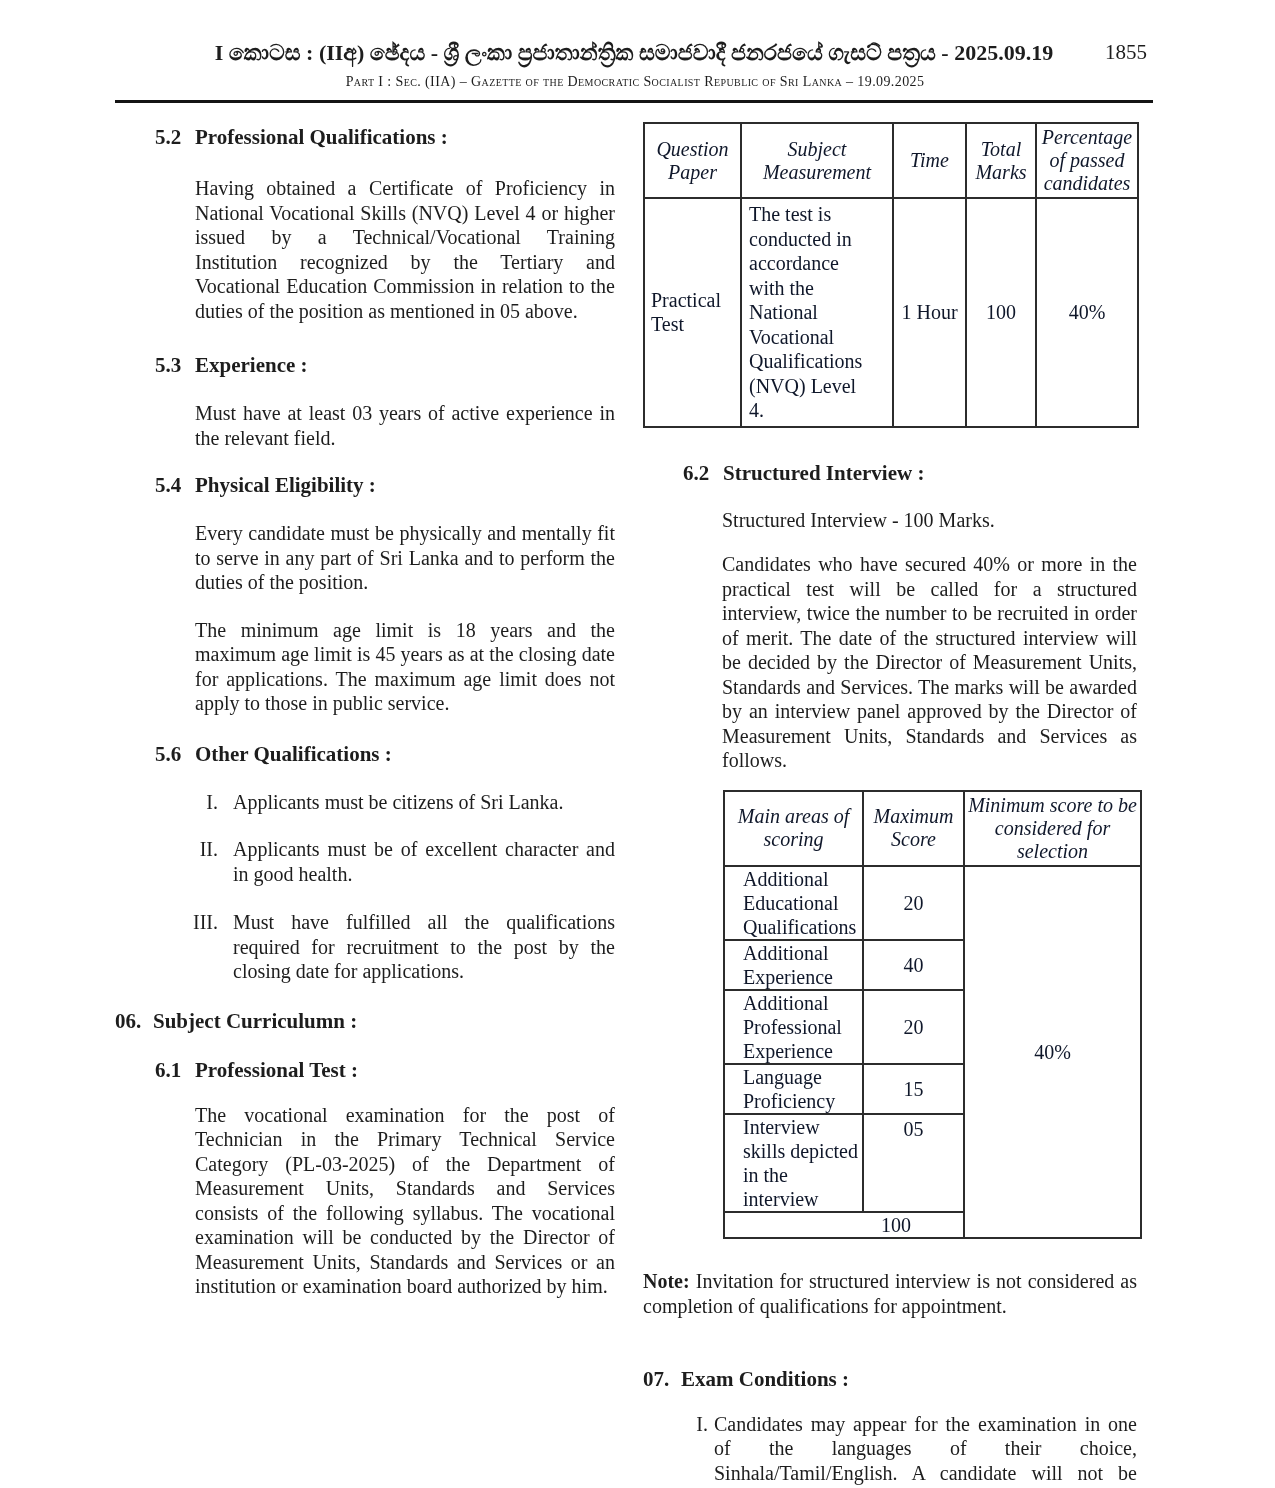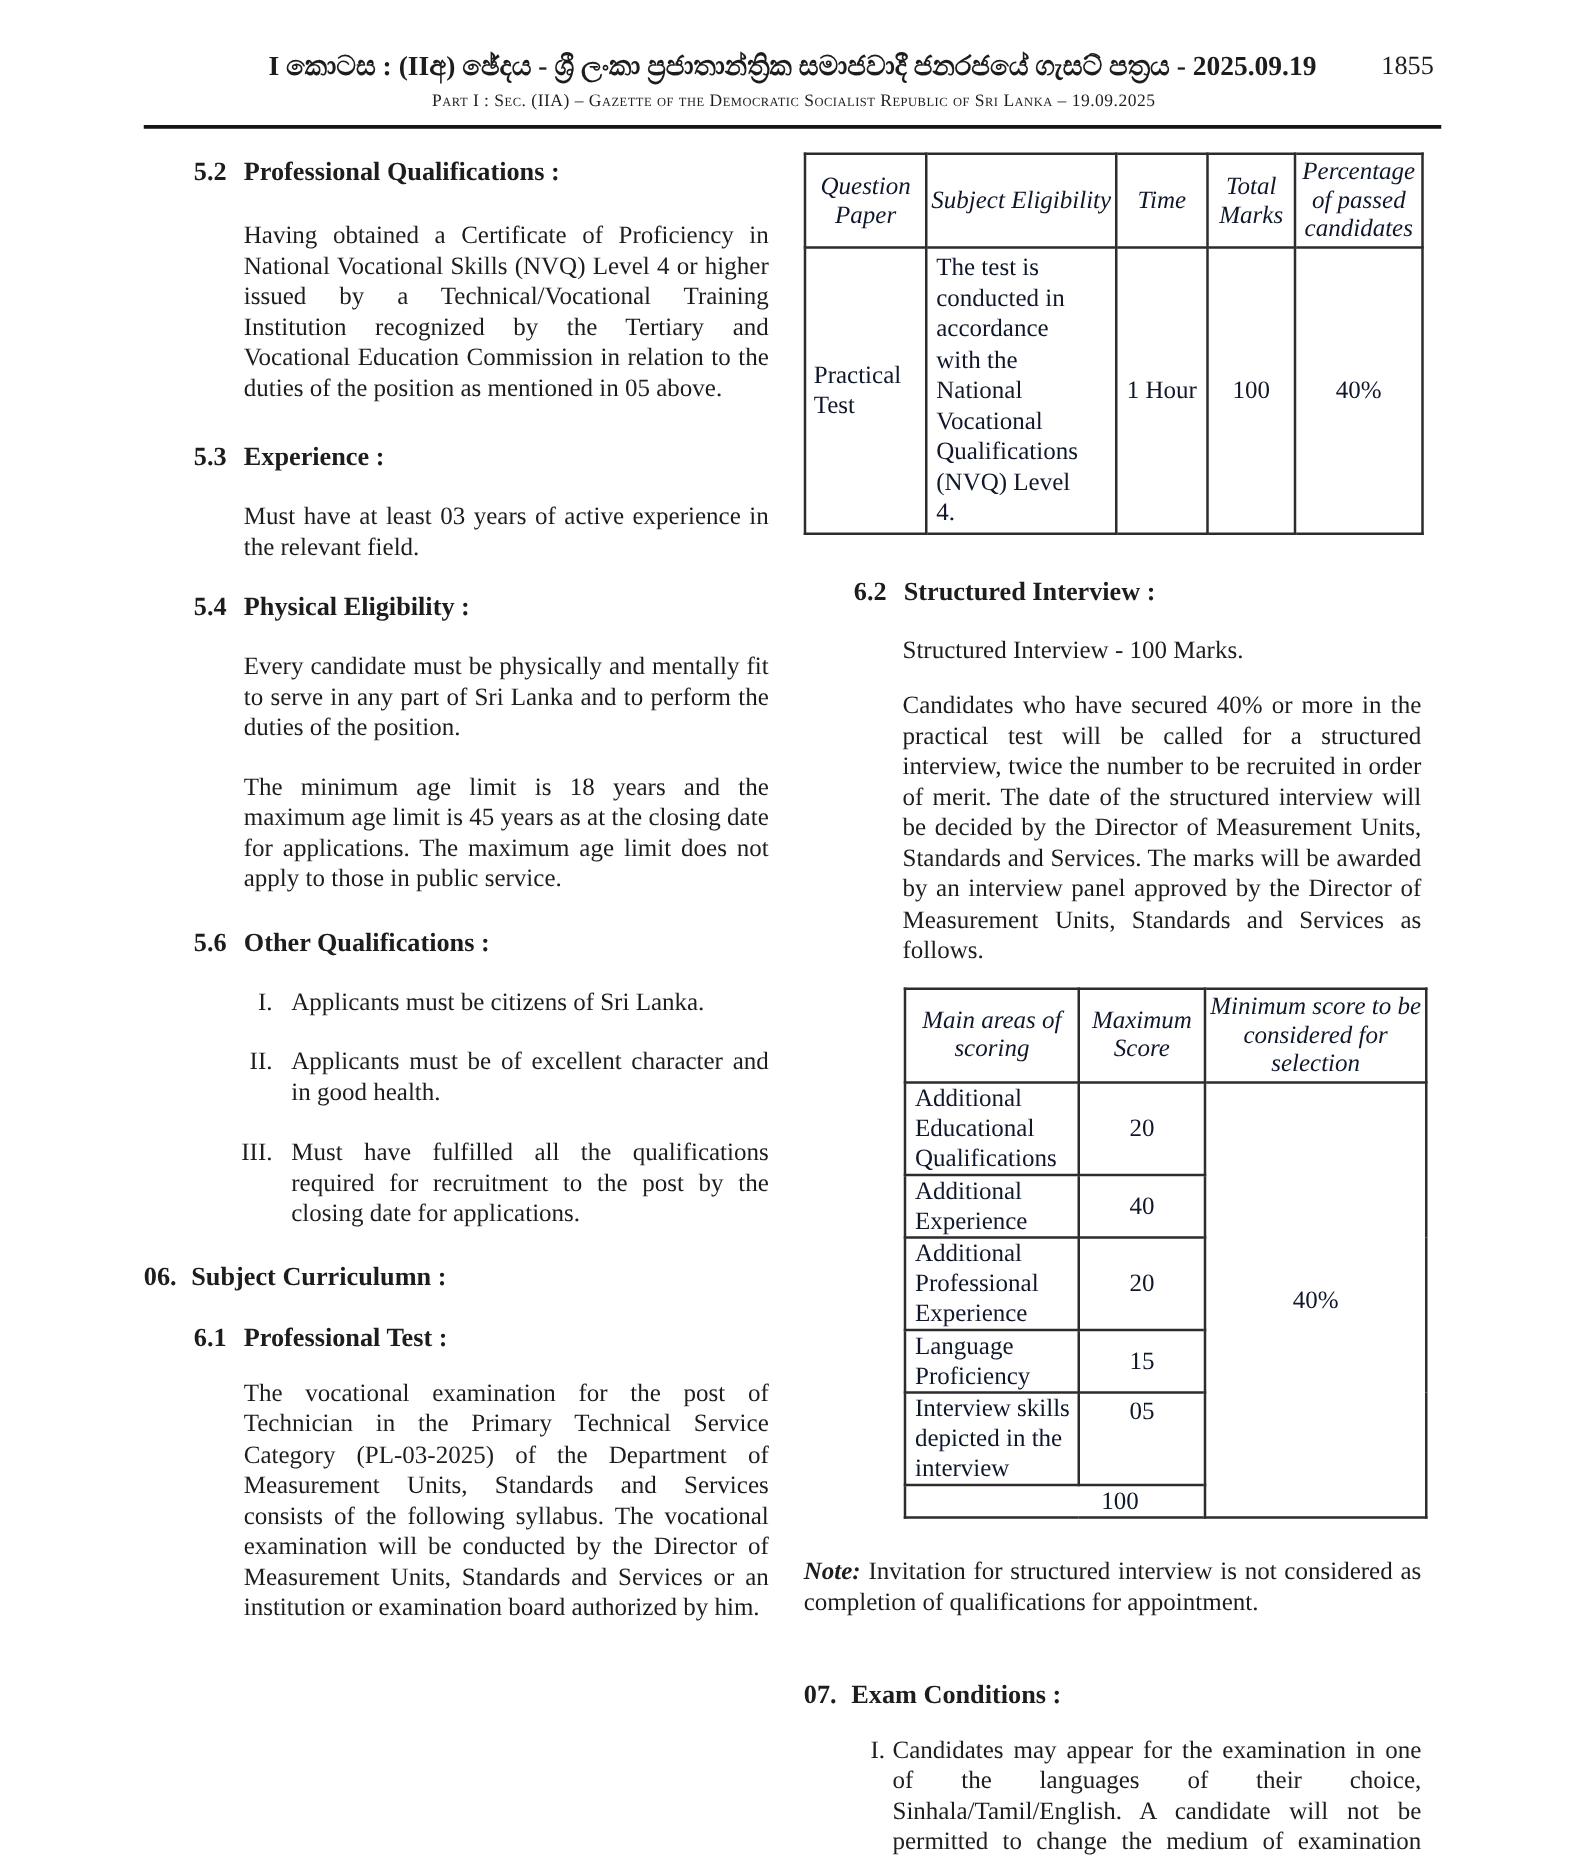--- a/index.html
+++ b/index.html
@@ -51,30 +51,30 @@
   .t1 thead tr { height:71px; }
   .t1 tbody tr { height:200px; }
   .t1 td { vertical-align:middle; line-height:24.5px; }
   .t1 td.qp { padding-left:6px; }
   .t1 td.sc { vertical-align:top; padding:3px 16px 3px 7px; }
   .t1 td.ctr { text-align:center; }
   .t2 { width:417px; table-layout:fixed; margin-left:80px; margin-top:17px; }
   .t2 .c1{width:139px} .t2 .c2{width:101px} .t2 .c3{width:177px}
   .t2 thead tr { height:69px; }
   .t2 td { line-height:24px; vertical-align:middle; }
-  .t2 .area { padding:0 3px 0 7px; }
+  .t2 .area { padding:0 3px 0 18px; }
   .t2 .score { text-align:center; }
   .t2 .score.top { vertical-align:top; padding-top:2px; }
   .t2 .min { text-align:center; vertical-align:middle; }
   .t2 .r1{height:72px} .t2 .r2{height:50px} .t2 .r3{height:72px} .t2 .r4{height:49px} .t2 .r5{height:72px}
   .t2 .trow{height:24px}
   .t2 .total { text-align:center; padding-left:105px; line-height:22px; }
   
   .note { margin-top:30px; font-size:20px; line-height:25px; text-align:justify; }
-  .note .nlabel { font-weight:700; font-style:italic; }
+  .note .nlabel { font-weight:700; }
   
   .s52h{margin-top:10px} .s52p{margin-top:26px}
   .s53h{margin-top:30px} .s53p{margin-top:23px}
   .s54h{margin-top:23px} .s54p{margin-top:23px}
   .s55h{margin-top:24px} .s55p{margin-top:23px}
   .s56h{margin-top:26px}
   .i1{margin-top:23px} .i2{margin-top:23px} .i3{margin-top:24px}
   .s06h{margin-top:25px}
   .s61h{margin-top:24px} .s61p{margin-top:20px}
   .s62h{margin-top:33px} .s62p1{margin-top:22px} .s62p2{margin-top:20px}
@@ -148,21 +148,21 @@
       <colgroup>
           <col class="c1">
           <col class="c2">
           <col class="c3">
           <col class="c4">
           <col class="c5">
         </colgroup>
       <thead>
         <tr>
           <th>Question Paper</th>
-          <th>Subject Eligibility</th>
+          <th>Subject Measurement</th>
           <th>Time</th>
           <th>Total Marks</th>
           <th>Percentage of passed candidates</th>
         </tr>
       </thead>
       <tbody>
         <tr>
           <td class="qp">Practical Test</td>
           <td class="sc">The test is conducted in accordance with the National Vocational Qualifications (NVQ) Level 4.</td>
           <td class="ctr">1 Hour</td>

